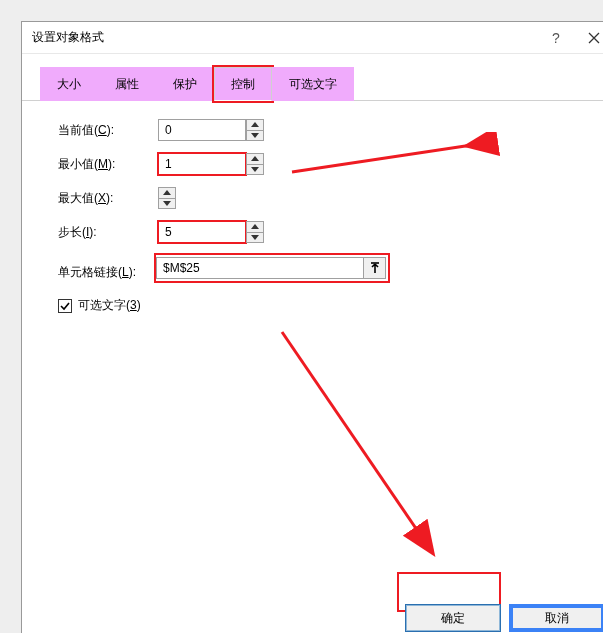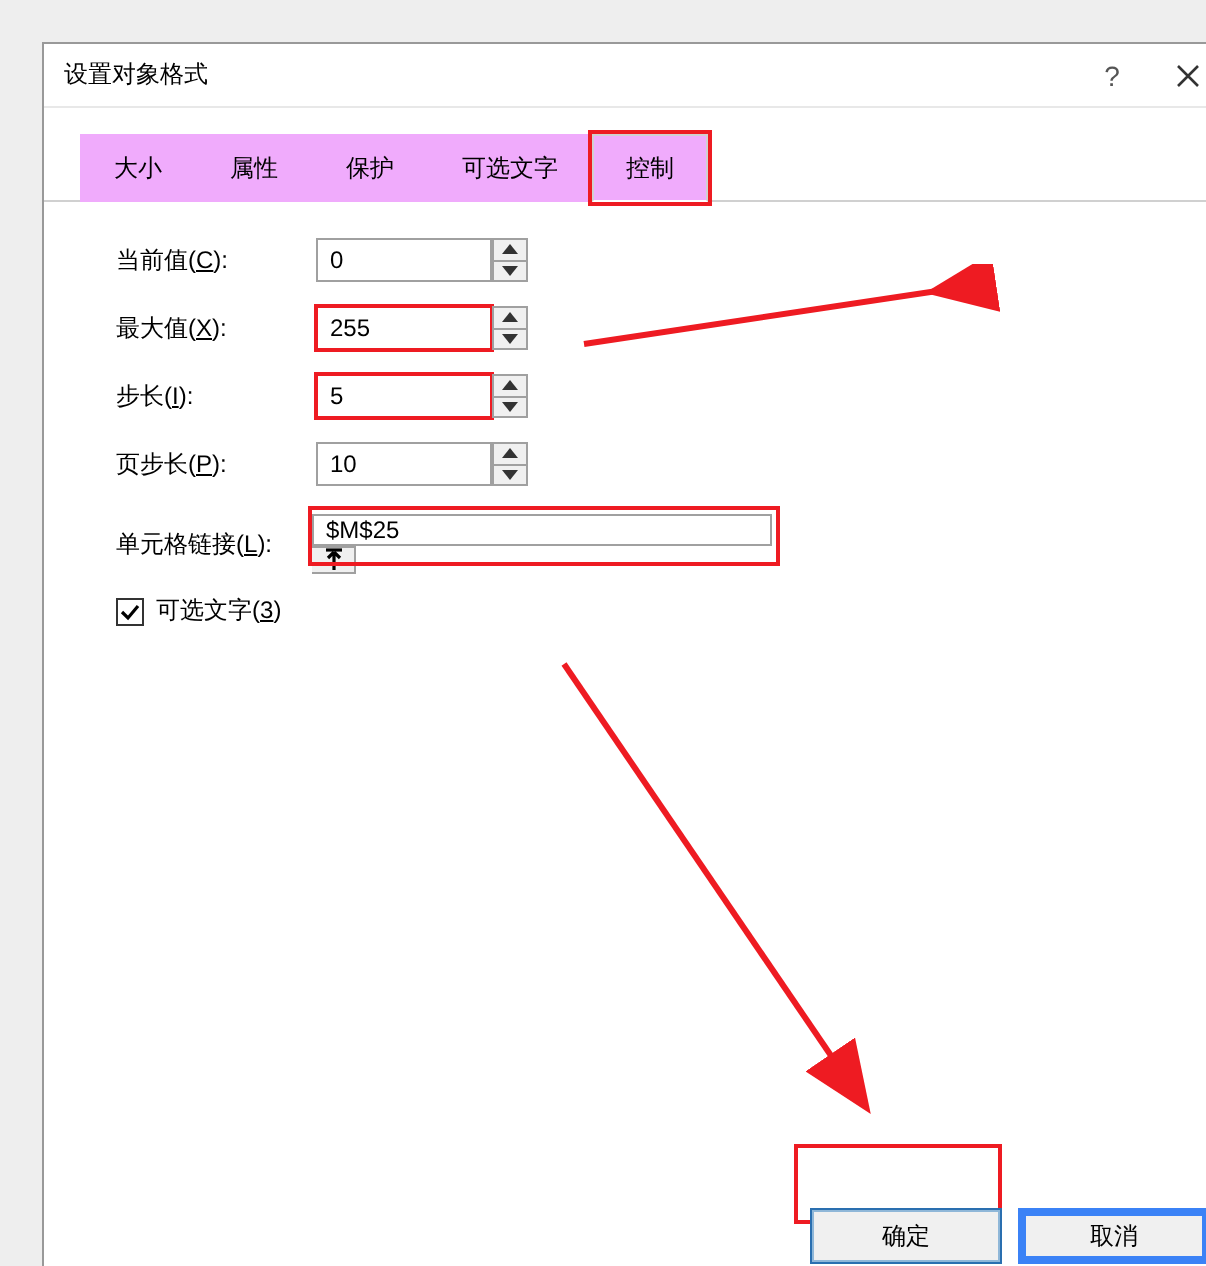--- a/index.html
+++ b/index.html
@@ -110,21 +110,20 @@
   .linkrow {
     display: flex;
     align-items: flex-end;
     margin-bottom: 16px;
   }
   .linkrow label { width: 100px; }
   .linkrow .field {
     display: flex;
     width: 230px;
     height: 22px;
-    flex-direction: column;
   }
   .linkrow input {
     flex: 1;
     height: 22px;
     border: 1px solid #a0a0a0;
     padding: 0 6px;
     font-family: inherit;
     font-size: 12px;
     outline: none;
   }
@@ -201,22 +200,22 @@
       <svg viewBox="0 0 12 12">
           <path d="M1 1 L11 11 M11 1 L1 11" stroke="#333" stroke-width="1.3"></path>
         </svg>
     </div>
   </div>
 
   <div class="tabs">
     <div class="tab">大小</div>
     <div class="tab">属性</div>
     <div class="tab">保护</div>
+    <div class="tab active hl-tab">控制</div>
     <div class="tab">可选文字</div>
-    <div class="tab active hl-tab">控制</div>
   </div>
 
   <div class="content">
 
     <div class="row">
       <label><span>当前值(</span><span class="u">C</span><span>):</span></label>
       <div class="spin">
         <input value="0" style="">
         <div class="arrows">
           <div class="ar up">
@@ -226,25 +225,42 @@
             </div>
           <div class="ar">
               <svg viewBox="0 0 8 5">
                 <path d="M0 0 L4 5 L8 0 Z" fill="#333"></path>
               </svg>
             </div>
         </div>
       </div>
     </div>
 
+    <div class="row">
+      <label><span>最小值(</span><span class="u">M</span><span>):</span></label>
+      <div class="spin hl-in">
+        <input value="1" style="">
+        <div class="arrows">
+          <div class="ar up">
+              <svg viewBox="0 0 8 5">
+                <path d="M0 5 L4 0 L8 5 Z" fill="#333"></path>
+              </svg>
+            </div>
+          <div class="ar">
+              <svg viewBox="0 0 8 5">
+                <path d="M0 0 L4 5 L8 0 Z" fill="#333"></path>
+              </svg>
+            </div>
+        </div>
+      </div>
+    </div>
 
     <div class="row">
       <label><span>最大值(</span><span class="u">X</span><span>):</span></label>
       <div class="spin hl-in">
-        <input value="255" style="">
         <div class="arrows">
           <div class="ar up">
               <svg viewBox="0 0 8 5">
                 <path d="M0 5 L4 0 L8 5 Z" fill="#333"></path>
               </svg>
             </div>
           <div class="ar">
               <svg viewBox="0 0 8 5">
                 <path d="M0 0 L4 5 L8 0 Z" fill="#333"></path>
               </svg>
@@ -265,38 +281,20 @@
             </div>
           <div class="ar">
               <svg viewBox="0 0 8 5">
                 <path d="M0 0 L4 5 L8 0 Z" fill="#333"></path>
               </svg>
             </div>
         </div>
       </div>
     </div>
 
-    <div class="row">
-      <label><span>页步长(</span><span class="u">P</span><span>):</span></label>
-      <div class="spin">
-        <input value="10" style="">
-        <div class="arrows">
-          <div class="ar up">
-              <svg viewBox="0 0 8 5">
-                <path d="M0 5 L4 0 L8 5 Z" fill="#333"></path>
-              </svg>
-            </div>
-          <div class="ar">
-              <svg viewBox="0 0 8 5">
-                <path d="M0 0 L4 5 L8 0 Z" fill="#333"></path>
-              </svg>
-            </div>
-        </div>
-      </div>
-    </div>
 
     <div class="linkrow">
       <label><span>单元格链接(</span><span class="u">L</span><span>):</span></label>
       <span class="hl-link-wrap hl-link">
         <div class="field">
           <input value="$M$25" style="">
           <div class="pick">
             <svg width="12" height="12" viewBox="0 0 12 12">
               <path d="M6 11 L6 2 M6 2 L3 5 M6 2 L9 5" stroke="#000" stroke-width="1.6" fill="none"></path>
               <path d="M2 1 L10 1" stroke="#000" stroke-width="1.6"></path>

